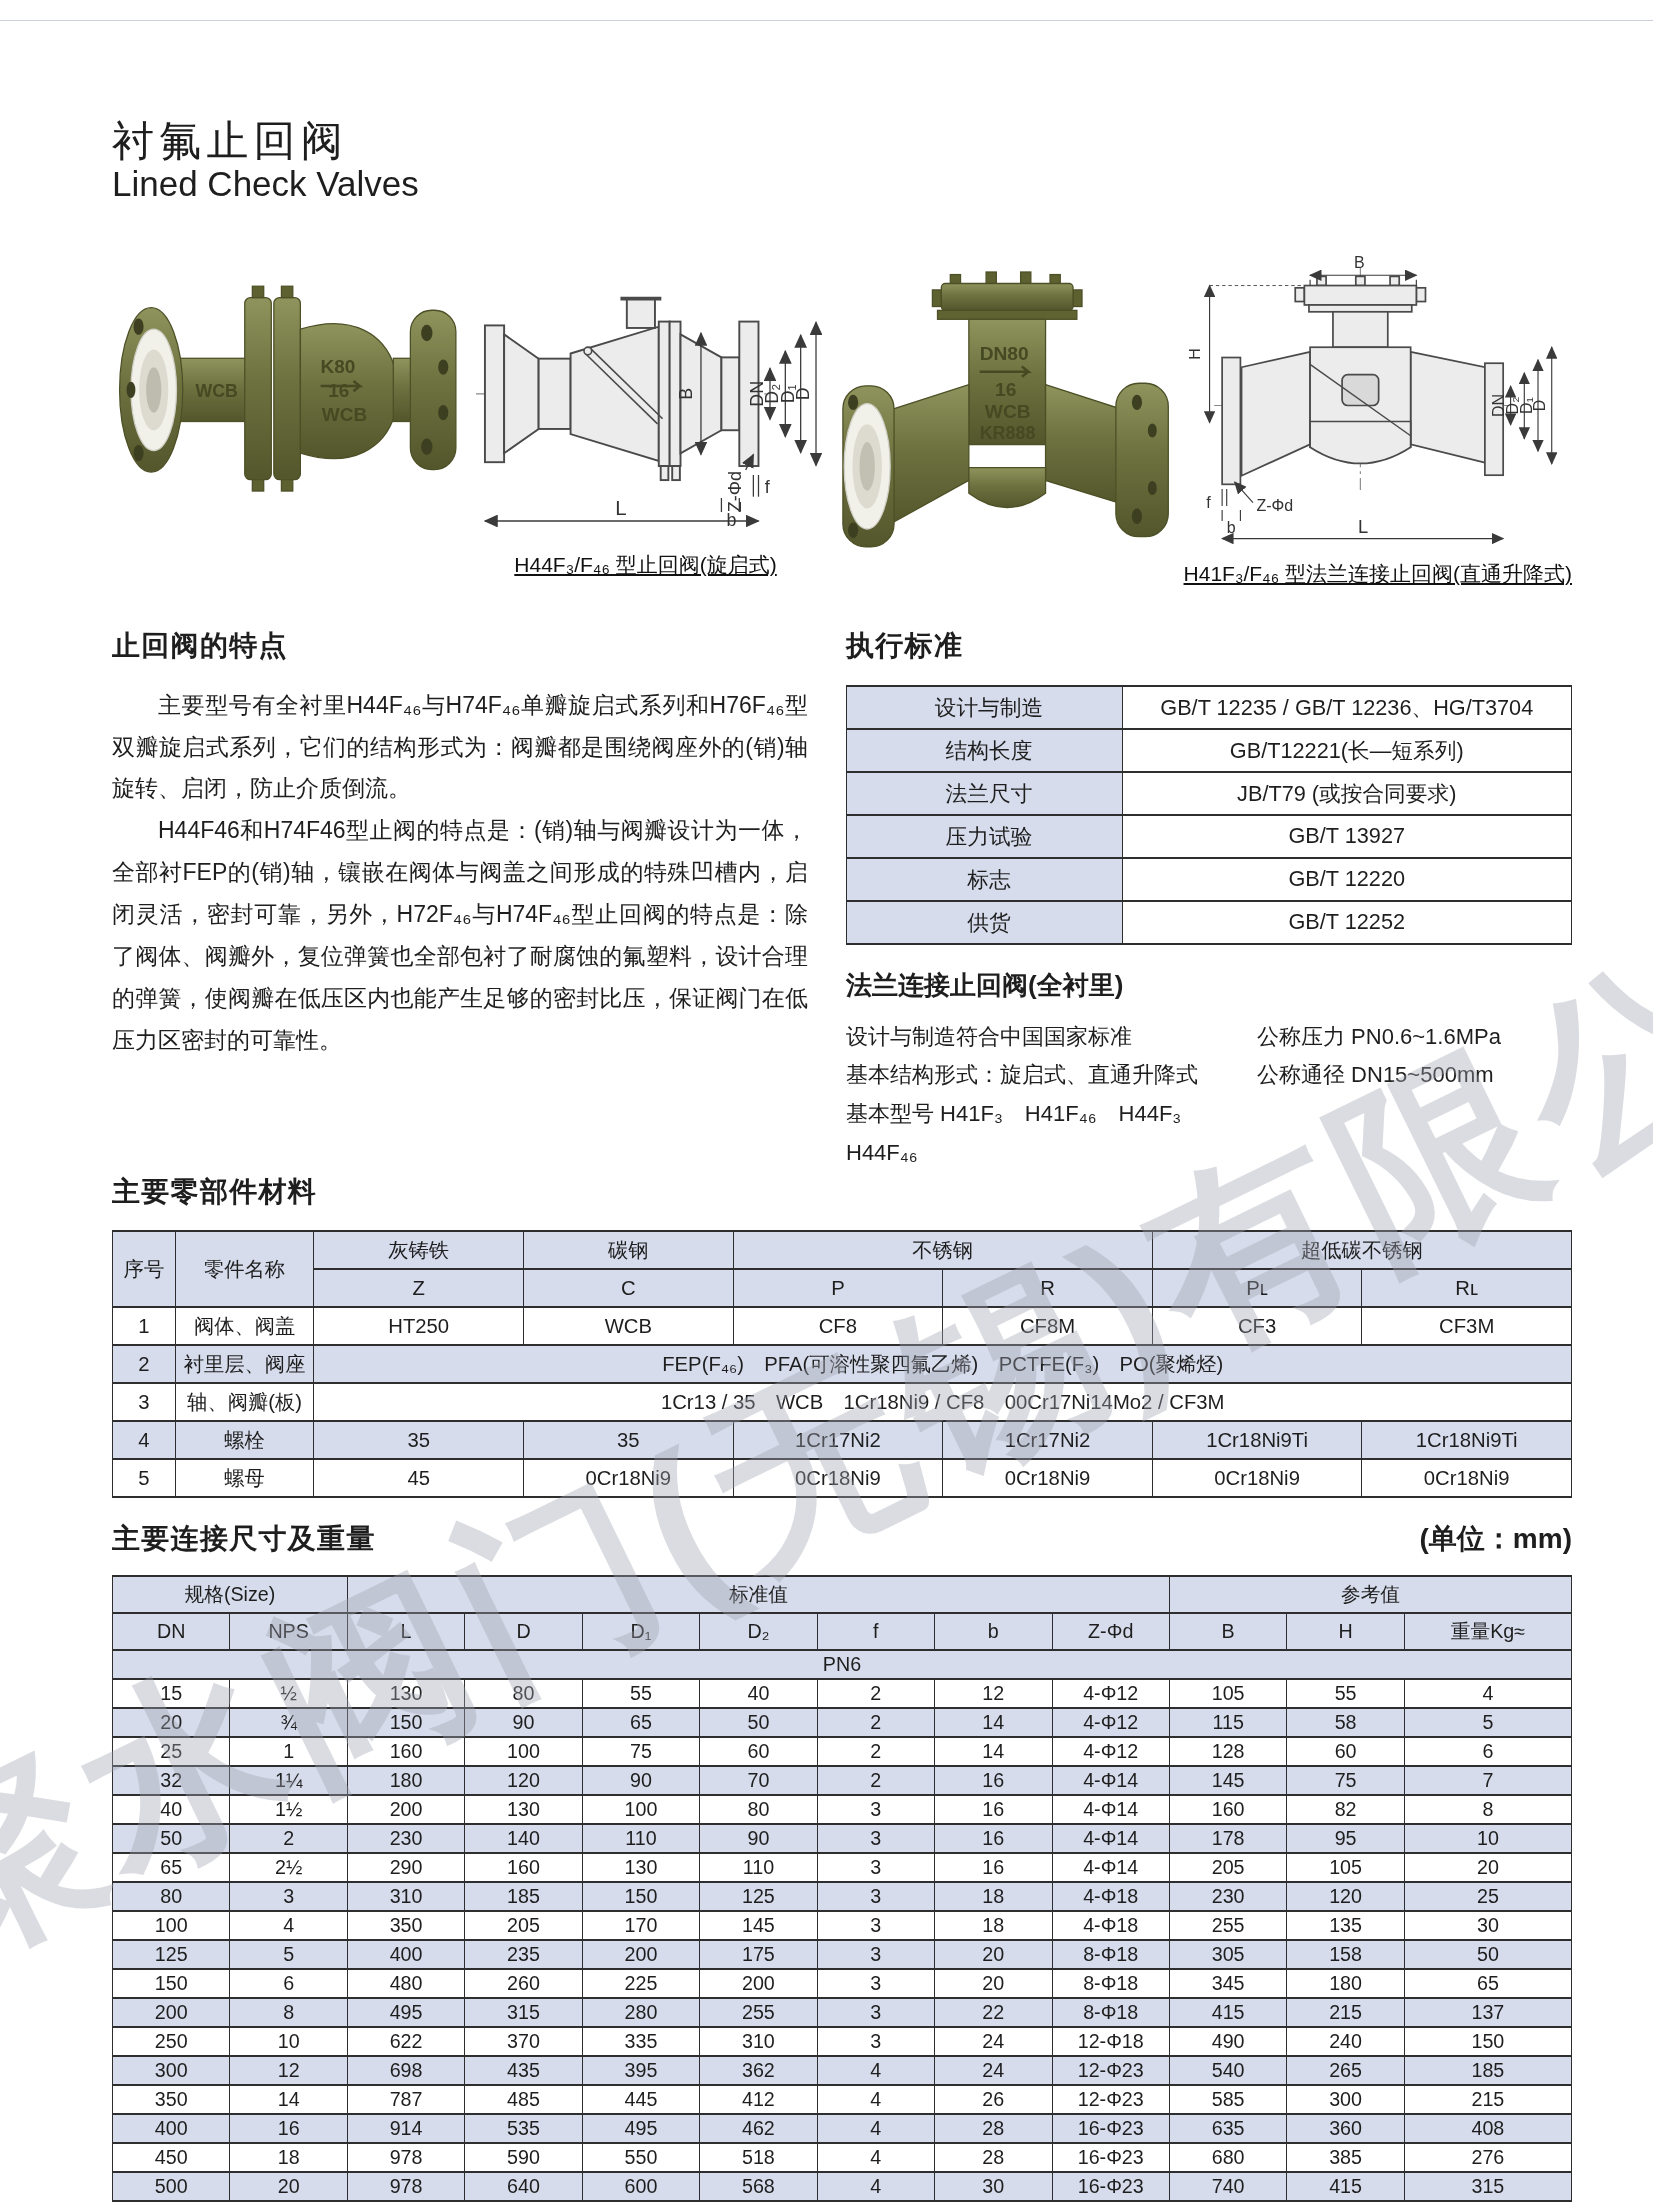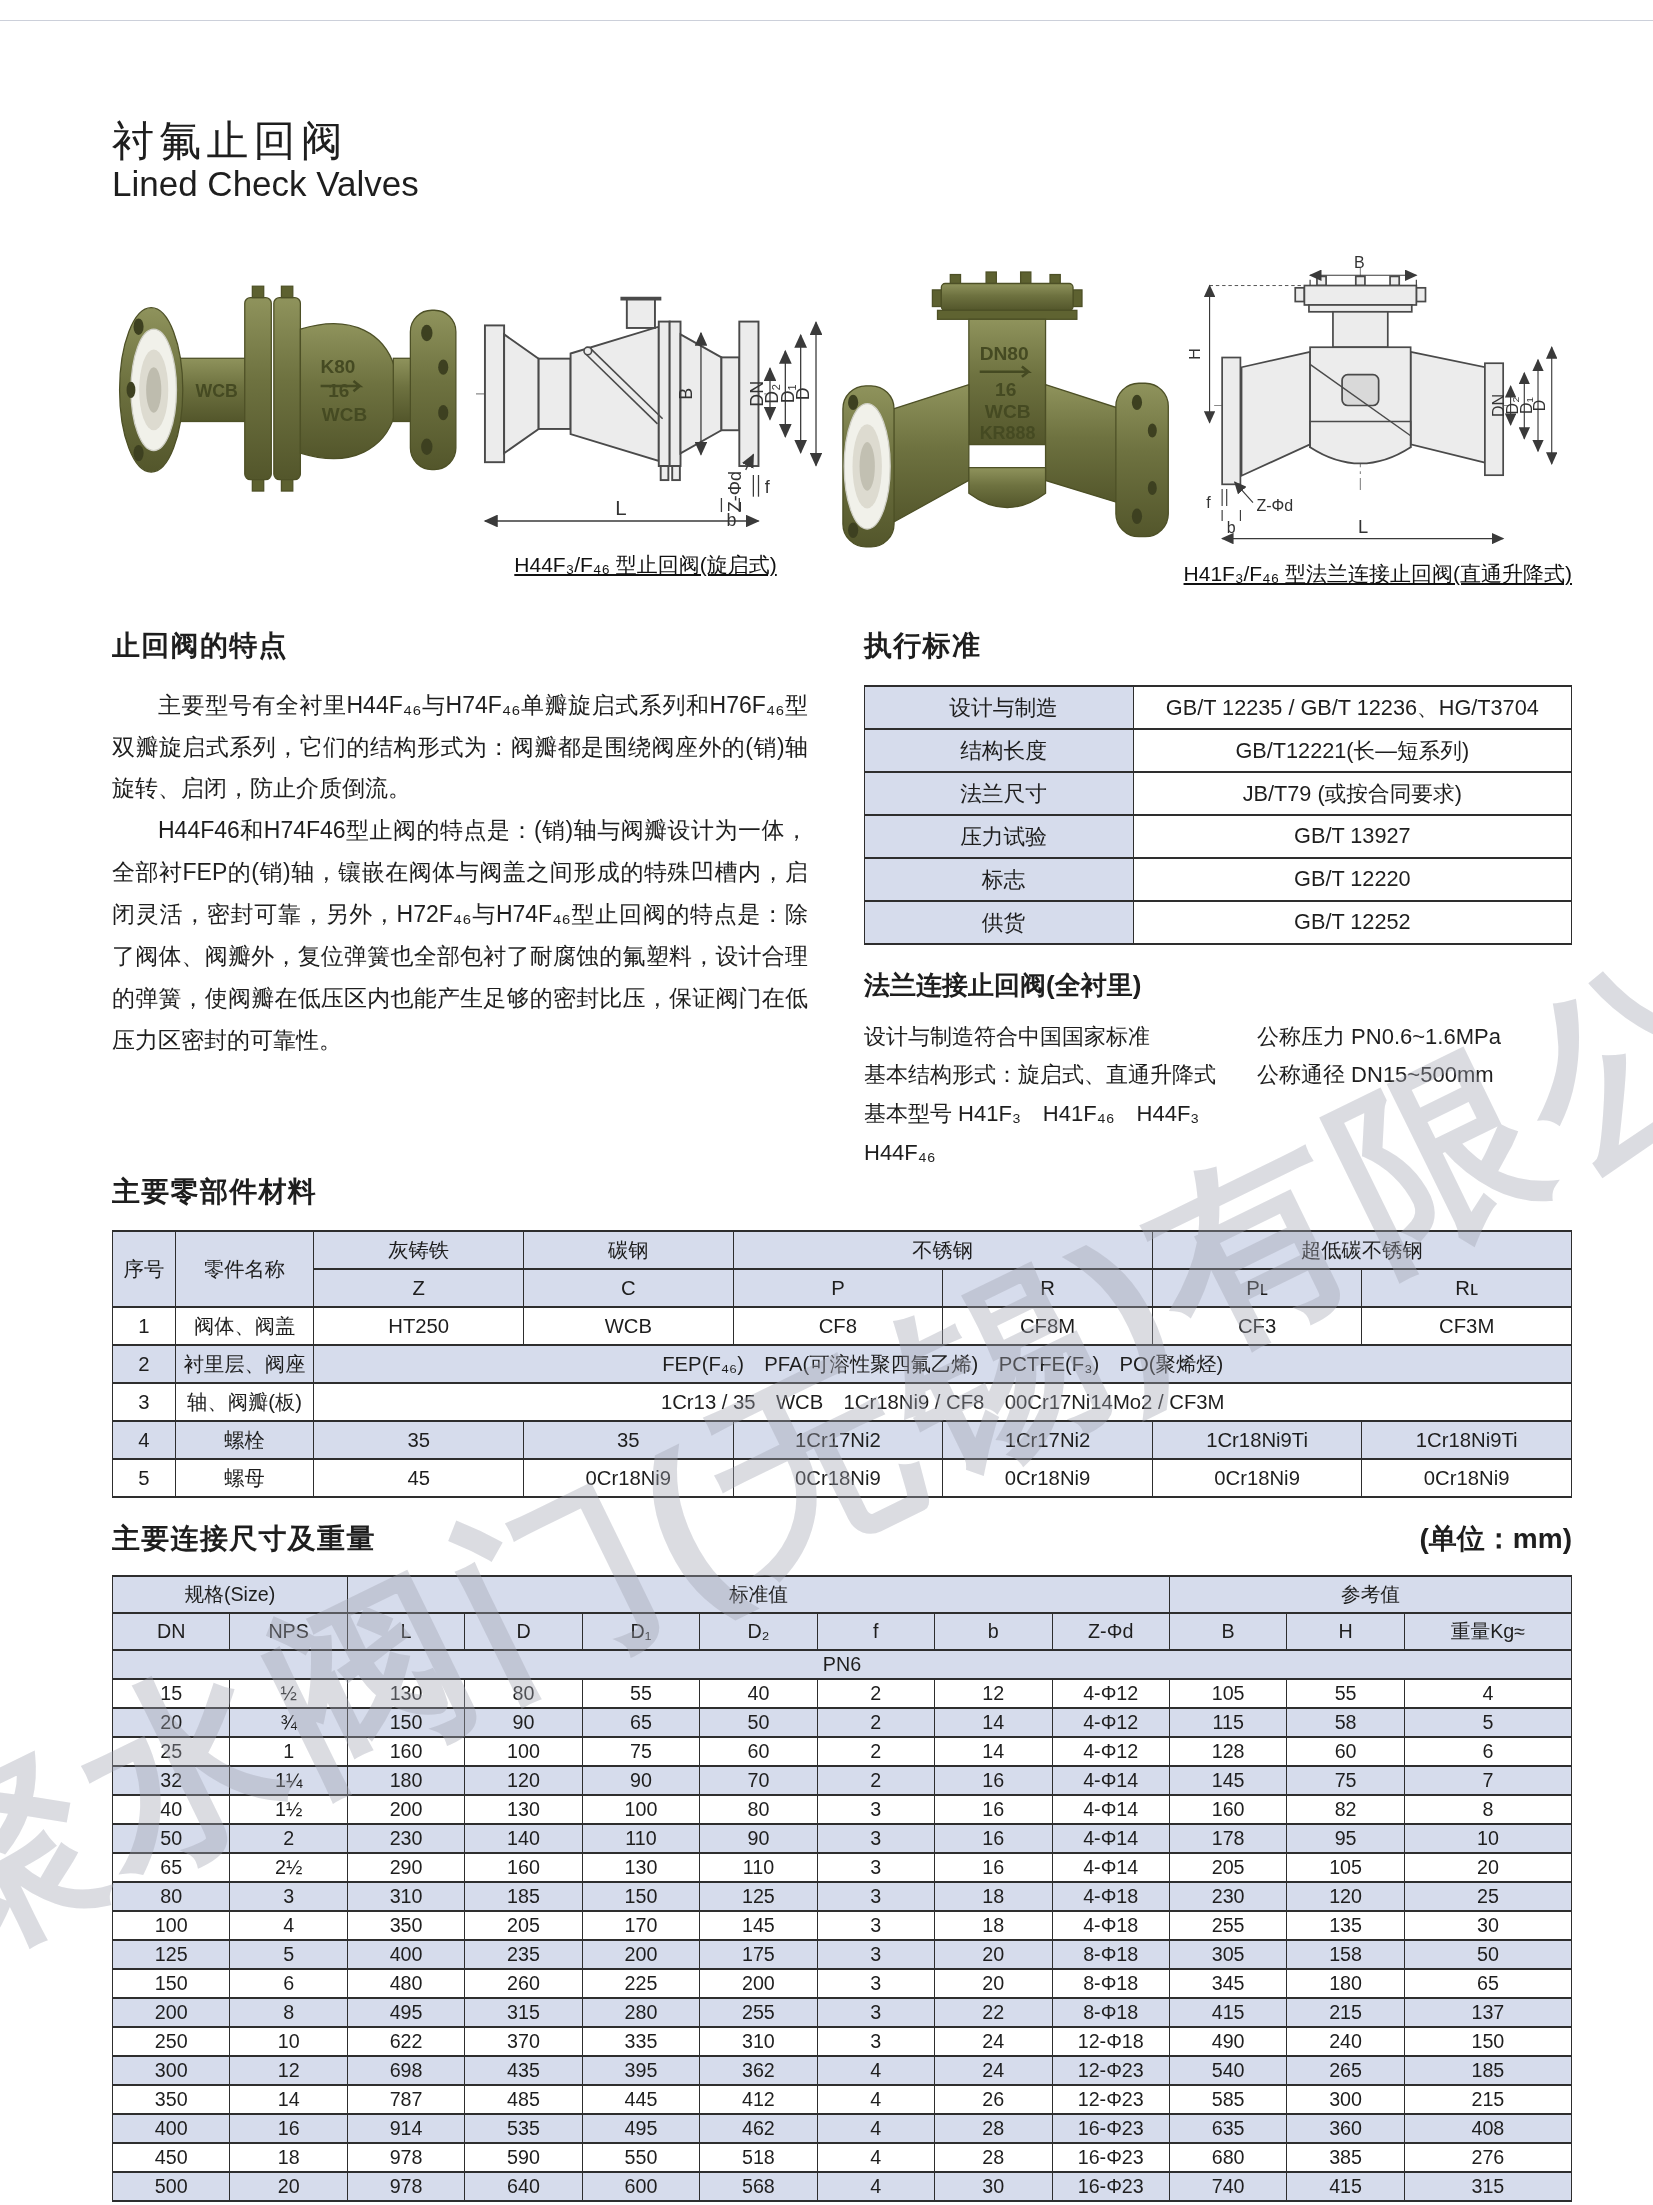--- a/index.html
+++ b/index.html
@@ -8,21 +8,21 @@
   .page{position:relative;width:1653px;height:2205px;background:#fff;overflow:hidden;}
   .topline{position:absolute;top:19.7px;left:0;width:1653px;height:1.3px;background:#ccd0da;}
   .content{position:absolute;left:112px;top:0;width:1460px;}
   .title-zh{font-size:42px;font-weight:normal;letter-spacing:5.2px;margin-top:118px;line-height:1.1;}
   .title-en{font-size:35px;font-weight:500;line-height:1.15;}
   
   .figures{display:flex;margin-top:46px;align-items:flex-start;justify-content:space-between;}
   .fig{display:flex;flex-direction:column;align-items:center;}
   .fig-cap{font-size:21px;text-align:center;margin-top:6.6px;color:#111;text-decoration:underline;}
   
-  .cols{display:flex;margin-top:39px;gap:56px;}
+  .cols{display:flex;margin-top:39px;gap:38px;}
   .col-l{width:696px;}
   .col-r{flex:1;}
   h2.sec{font-size:28px;font-weight:bold;margin:0 0 19.7px 0;letter-spacing:1.3px;}
   .para{font-size:23px;line-height:1.82;text-align:justify;text-indent:2em;margin:0;}
   table{border-collapse:collapse;}
   .standards{width:100%;}
   .standards th,.standards td{border:1.3px solid var(--bdr);border-top-width:2.6px;border-bottom-width:2.6px;height:43px;font-size:21.7px;font-weight:normal;text-align:center;padding:0 6.6px;}
   .standards th{background:var(--lav);width:38%;padding-left:16px;}
   .flange{margin-top:23.6px;}
   .flange h3{font-size:26px;font-weight:bold;margin:0 0 14.4px 0;}

